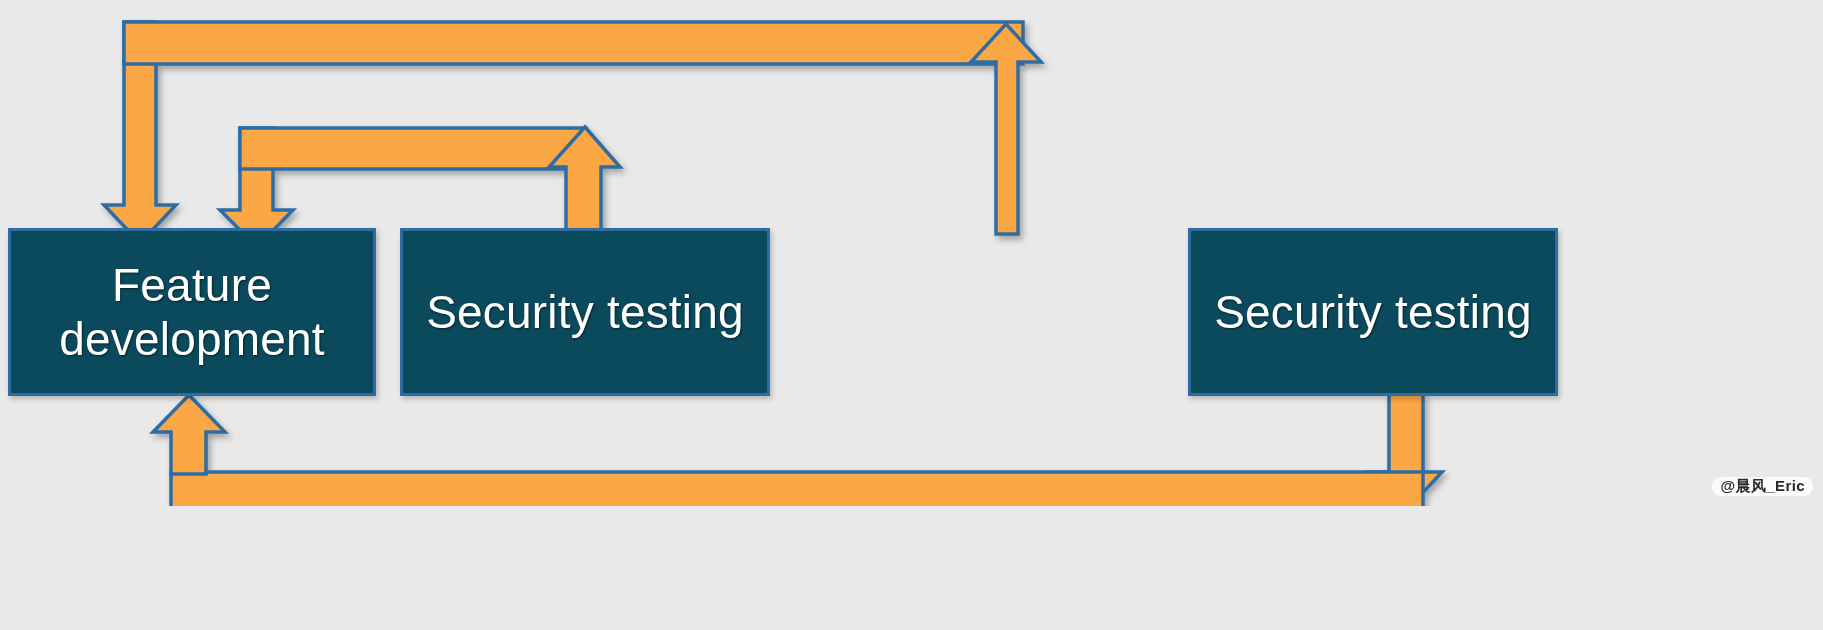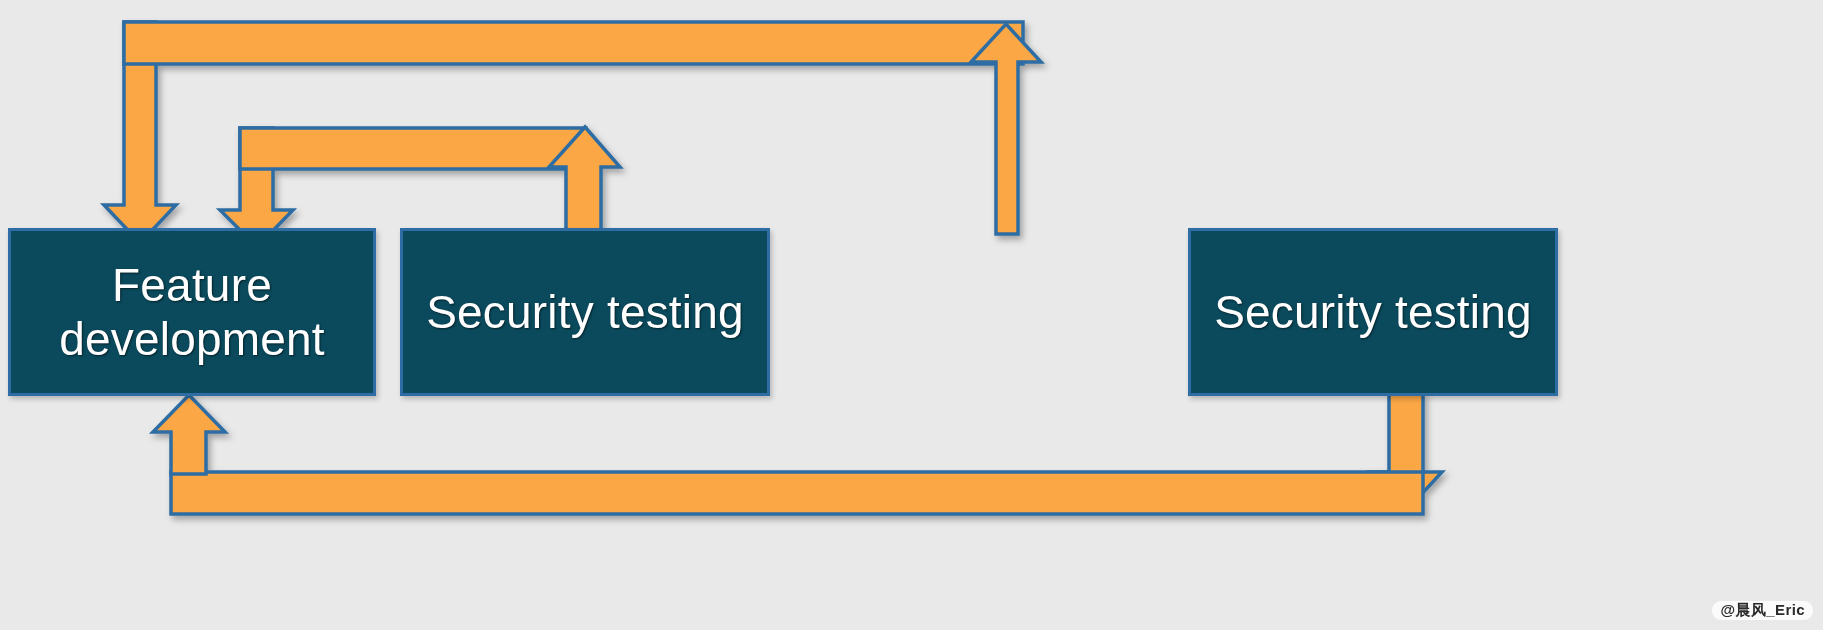--- a/index.html
+++ b/index.html
@@ -3,21 +3,21 @@
 <meta charset="utf-8">
 <style>
   html, body {
     margin: 0;
     padding: 0;
     background: #e9e9e9;
   }
   #canvas {
     position: relative;
     width: 1823px;
-    height: 630px;
+    height: 506px;
     background: #e9e9e9;
     overflow: hidden;
     font-family: "Liberation Sans", sans-serif;
   }
   #arrow-layer {
     position: absolute;
     left: 0;
     top: 0;
     width: 1823px;
     height: 630px;

